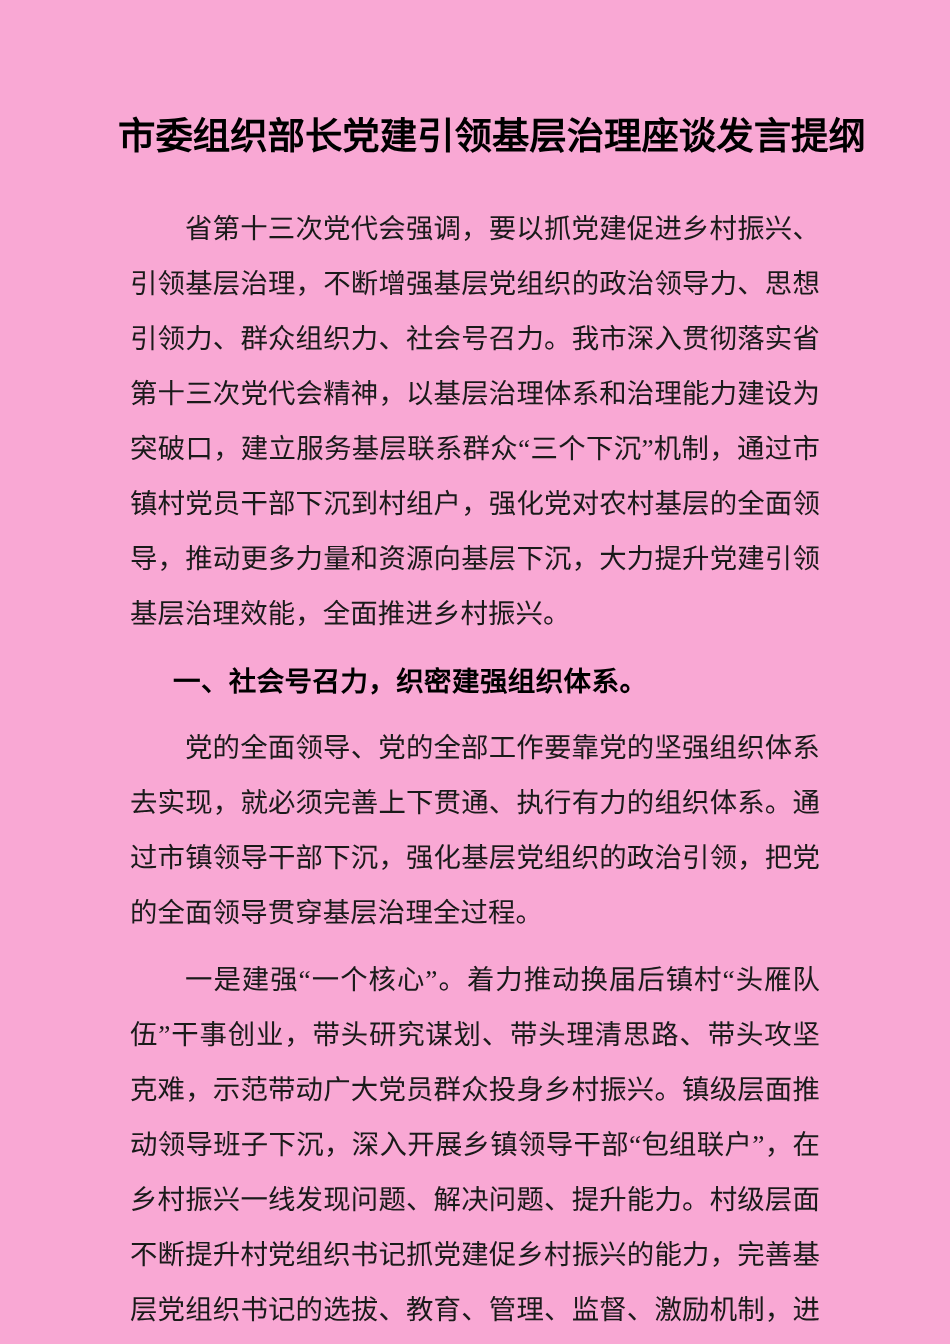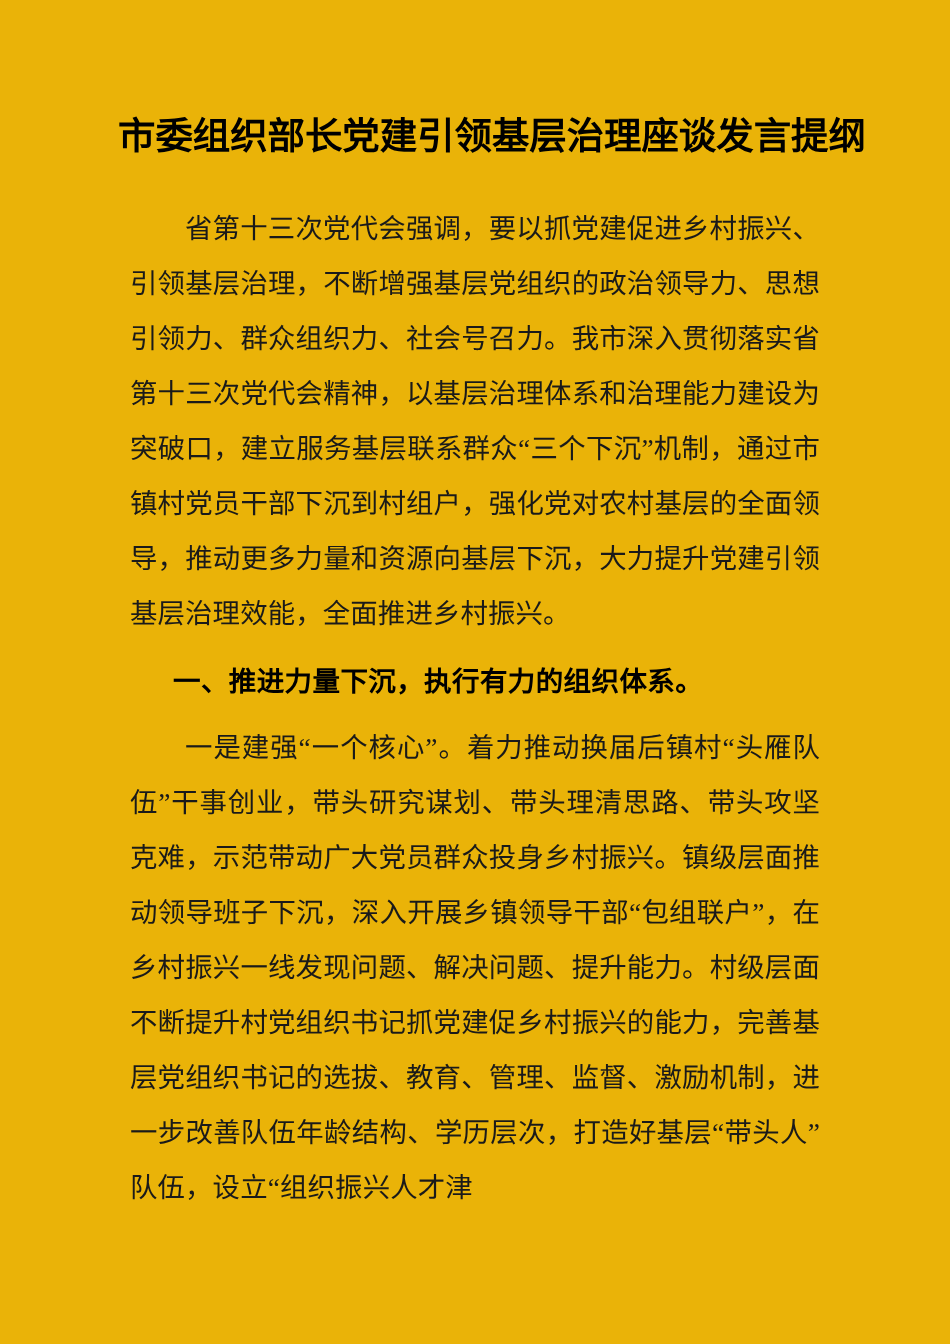--- a/index.html
+++ b/index.html
@@ -6,21 +6,21 @@
   html, body {
     margin: 0;
     padding: 0;
     background: #ffffff;
   }
 
   .page {
     position: relative;
     width: 950px;
     height: 1344px;
-    background: #eab308;
+    background: #f9a8d4;
     overflow: hidden;
     box-sizing: border-box;
   }
 
   .page-body {
     position: absolute;
     left: 118px;
     top: 112px;
     width: 714px;
   }
@@ -79,20 +79,21 @@
 <div class="page">
 
   <div class="page-body">
 
     <h1 class="doc-title">市委组织部长党建引领基层治理座谈发言提纲</h1>
 
     <div class="spacer-title"></div>
 
     <p class="body-para">省第十三次党代会强调，要以抓党建促进乡村振兴、引领基层治理，不断增强基层党组织的政治领导力、思想引领力、群众组织力、社会号召力。我市深入贯彻落实省第十三次党代会精神，以基层治理体系和治理能力建设为突破口，建立服务基层联系群众“三个下沉”机制，通过市镇村党员干部下沉到村组户，强化党对农村基层的全面领导，推动更多力量和资源向基层下沉，大力提升党建引领基层治理效能，全面推进乡村振兴。</p>
 
-    <h2 class="section-heading">一、推进力量下沉，执行有力的组织体系。</h2>
+    <h2 class="section-heading">一、社会号召力，织密建强组织体系。</h2>
 
+    <p class="body-para">党的全面领导、党的全部工作要靠党的坚强组织体系去实现，就必须完善上下贯通、执行有力的组织体系。通过市镇领导干部下沉，强化基层党组织的政治引领，把党的全面领导贯穿基层治理全过程。</p>
 
     <p class="body-para clipped">一是建强“一个核心”。着力推动换届后镇村“头雁队伍”干事创业，带头研究谋划、带头理清思路、带头攻坚克难，示范带动广大党员群众投身乡村振兴。镇级层面推动领导班子下沉，深入开展乡镇领导干部“包组联户”，在乡村振兴一线发现问题、解决问题、提升能力。村级层面不断提升村党组织书记抓党建促乡村振兴的能力，完善基层党组织书记的选拔、教育、管理、监督、激励机制，进一步改善队伍年龄结构、学历层次，打造好基层“带头人”队伍，设立“组织振兴人才津</p>
 
   </div>
 
 </div>
 
 </body></html>

